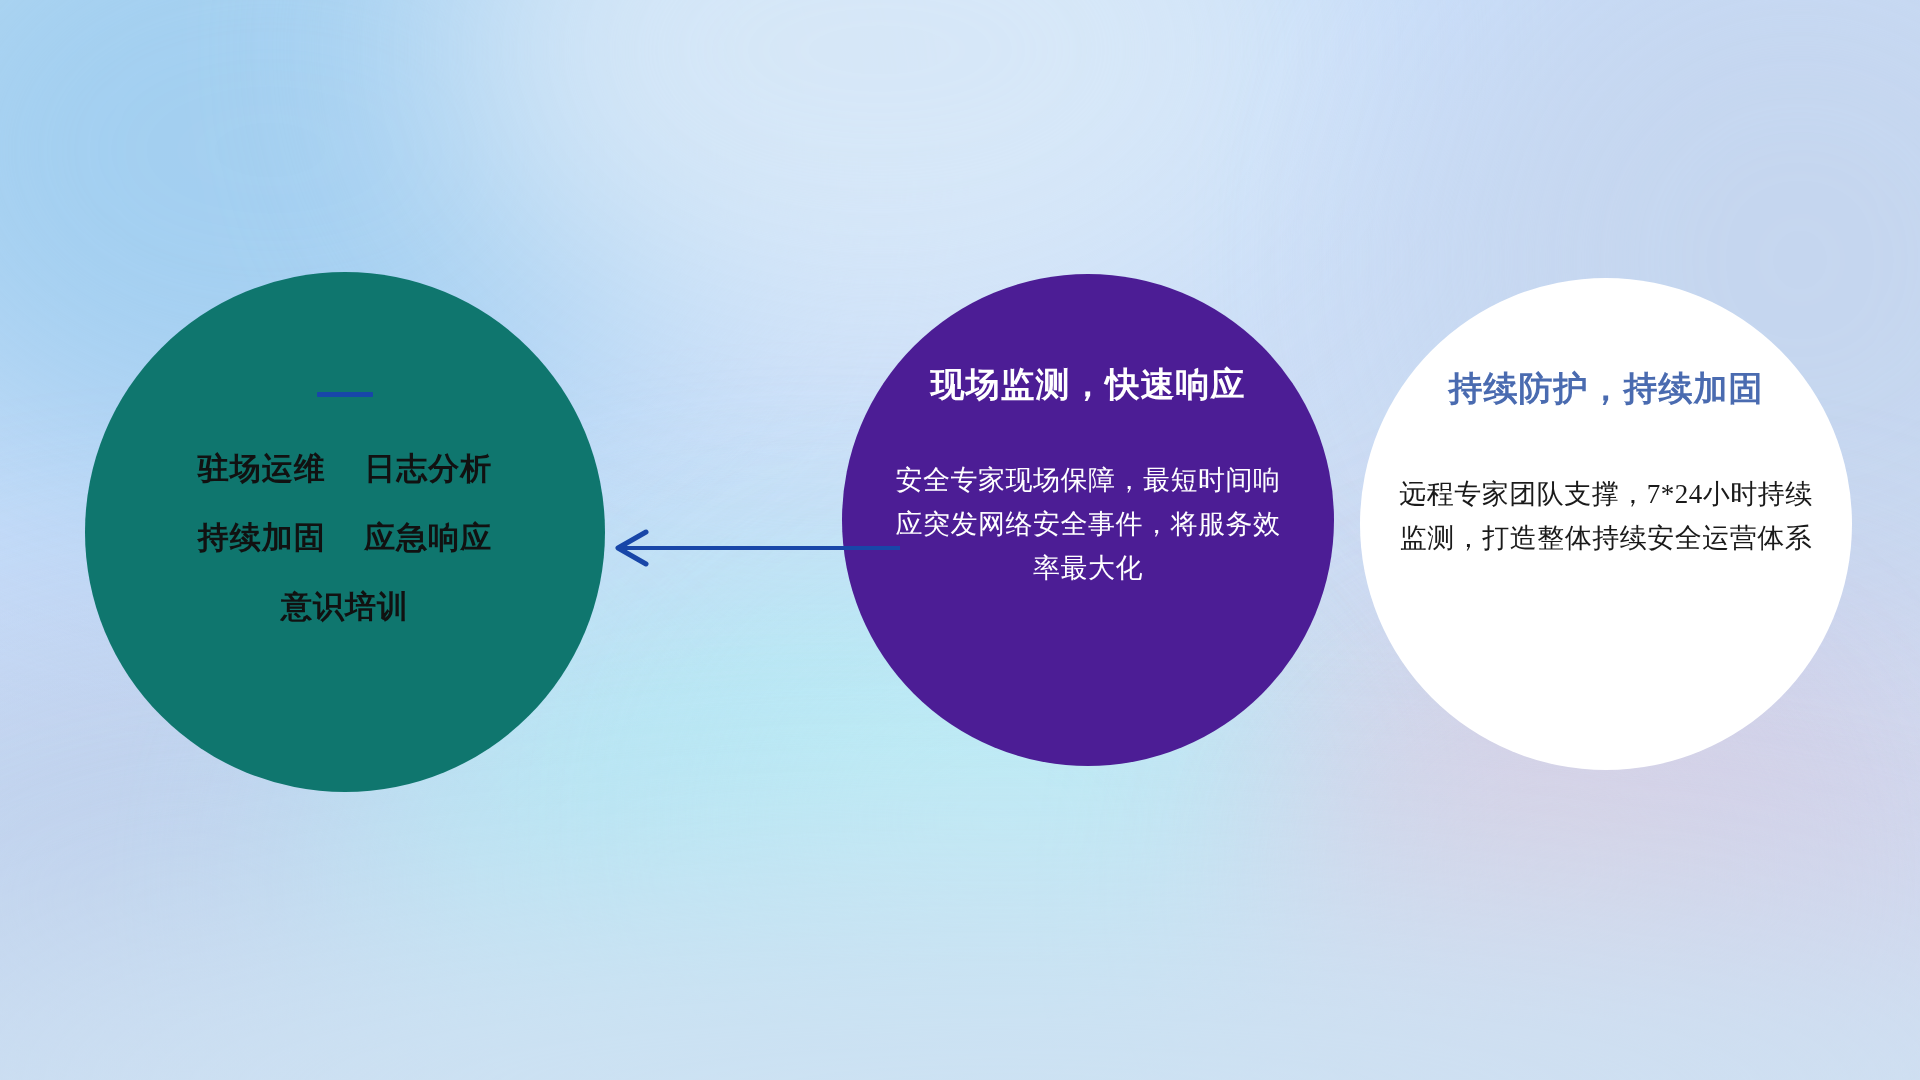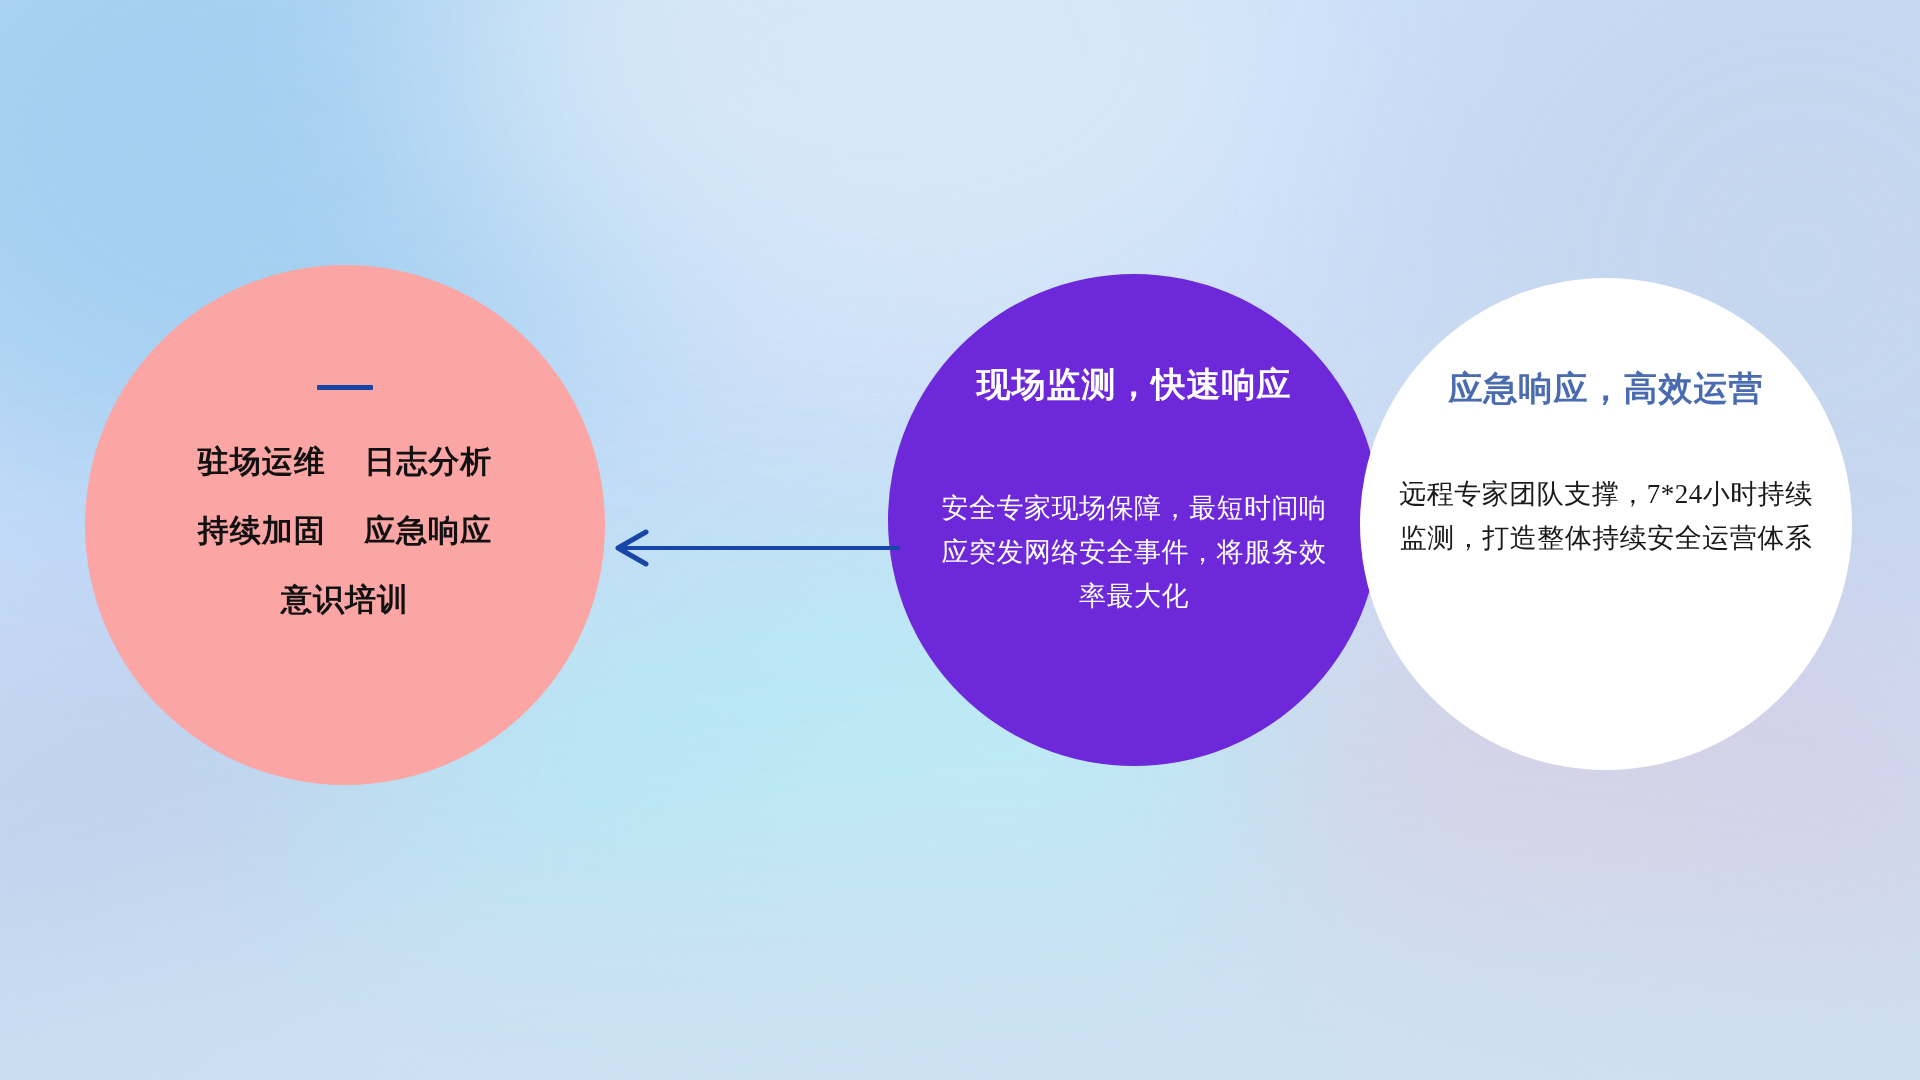--- a/index.html
+++ b/index.html
@@ -95,27 +95,27 @@
     position: absolute;
     border-radius: 50%;
     box-sizing: border-box;
     display: flex;
     flex-direction: column;
     align-items: center;
   }
 
   #circle-left {
     width: 520px; height: 520px;
-    left: 85px; top: 265px;
-    background: #fca5a5;
+    left: 85px; top: 272px;
+    background: #0f766e;
   }
   #circle-mid {
     width: 492px; height: 492px;
-    left: 888px; top: 274px;
-    background: #6d28d9;
+    left: 842px; top: 274px;
+    background: #4c1d95;
   }
   #circle-right {
     width: 492px; height: 492px;
     left: 1360px; top: 278px;
     background: #ffffff;
   }
 
   
   .left-inner {
     position: absolute;
@@ -152,21 +152,21 @@
     font-size: 34px;
     font-weight: bold;
     line-height: 1.1;
     letter-spacing: 1px;
     white-space: nowrap;
   }
   #circle-mid .card-title { color: #ffffff; }
   #circle-right .card-title { color: #4a6bb0; }
 
   .card-body {
-    margin-top: 84px;
+    margin-top: 56px;
     font-size: 27px;
     line-height: 1.62;
     letter-spacing: .5px;
   }
   #circle-mid .card-body { color: #ffffff; }
   #circle-right .card-body { color: #1a1a1a; font-family: Liberation Serif, serif; }
 
   #circle-mid .card-inner { left: 52px; right: 52px; top: 92px; }
   #circle-right .card-inner { left: 30px; right: 30px; top: 92px; }
   #circle-right .card-body { margin-top: 66px; }
@@ -199,21 +199,21 @@
 
 <div class="circle" id="circle-mid">
   <div class="card-inner">
     <div class="card-title">现场监测，快速响应</div>
     <div class="card-body">安全专家现场保障，最短时间响应突发网络安全事件，将服务效率最大化</div>
   </div>
 </div>
 
 <div class="circle" id="circle-right">
   <div class="card-inner">
-    <div class="card-title">应急响应，高效运营</div>
+    <div class="card-title">持续防护，持续加固</div>
     <div class="card-body">远程专家团队支撑，7*24小时持续监测，打造整体持续安全运营体系</div>
   </div>
 </div>
 
 <div class="circle" id="circle-left">
   <div class="left-inner">
     <div class="dash"></div>
     <div class="kw-row">驻场运维    日志分析</div>
     <div class="kw-row">持续加固    应急响应</div>
     <div class="kw-row">意识培训</div>

